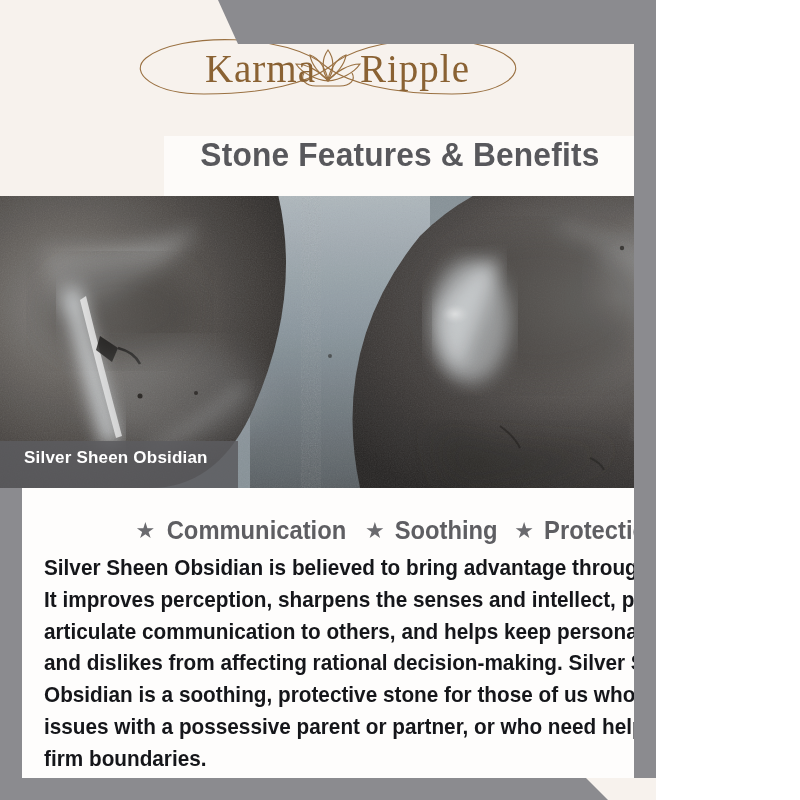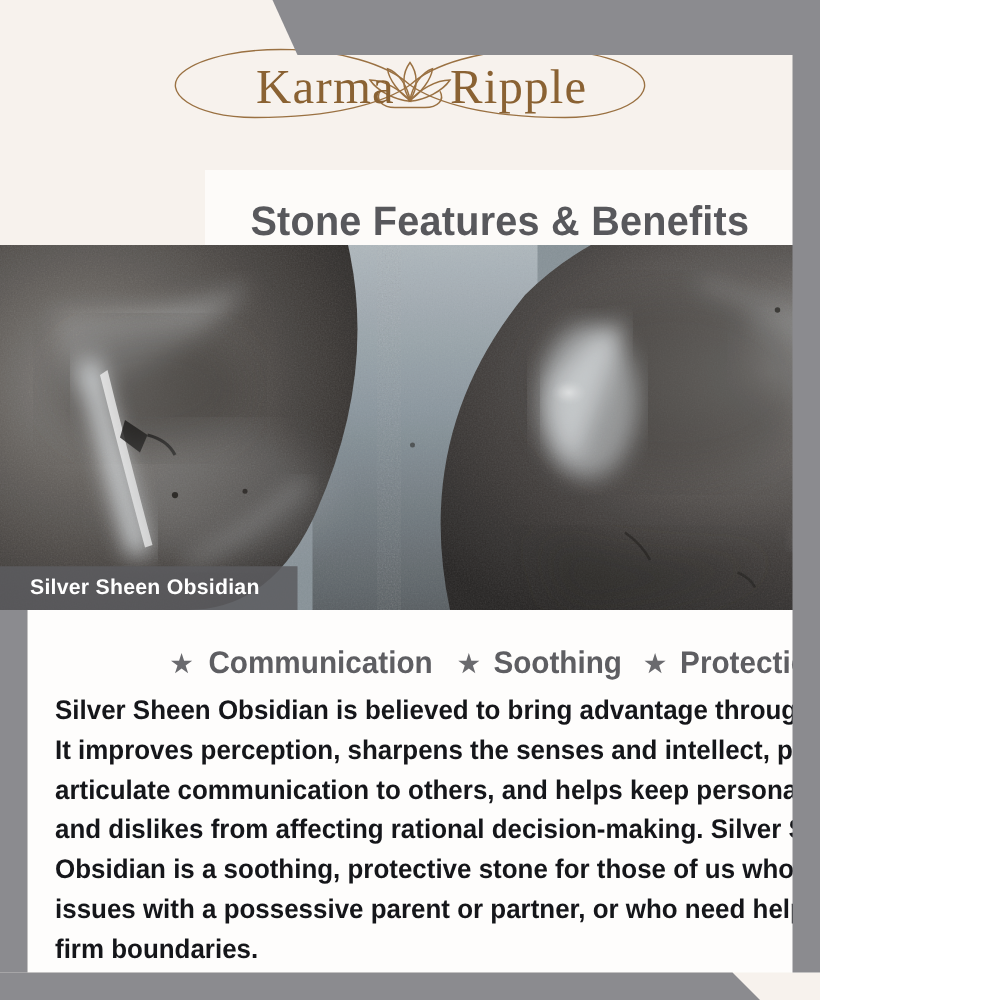--- a/index.html
+++ b/index.html
@@ -80,21 +80,21 @@
 
   
   .title-band {
     position: absolute;
     left: 164px;
     top: 136px;
     width: 472px;
     height: 60px;
     background: #fdfbf9;
     display: flex;
-    align-items: flex-end;
+    align-items: flex-start;
     justify-content: center;
     z-index: 4;
   }
   .title-text {
     font-family: "Liberation Sans Narrow", "Liberation Sans", sans-serif;
     font-weight: bold;
     font-size: 33px;
     color: #58585c;
     letter-spacing: 0.2px;
     transform: scaleX(0.96);
@@ -111,21 +111,21 @@
     overflow: hidden;
     z-index: 3;
     background: #4a4746;
   }
   .photo svg { display: block; width: 800px; height: 292px; }
 
   .caption {
     position: absolute;
     left: 0;
     bottom: 0;
-    padding: 7px 30px 8px 24px;
+    padding: 7px 30px 20px 24px;
     background: rgba(92,92,96,0.86);
     z-index: 4;
   }
   .caption span {
     font-family: "Liberation Sans Narrow", "Liberation Sans", sans-serif;
     font-weight: bold;
     font-size: 17px;
     color: #ffffff;
     letter-spacing: 0.2px;
     white-space: nowrap;

